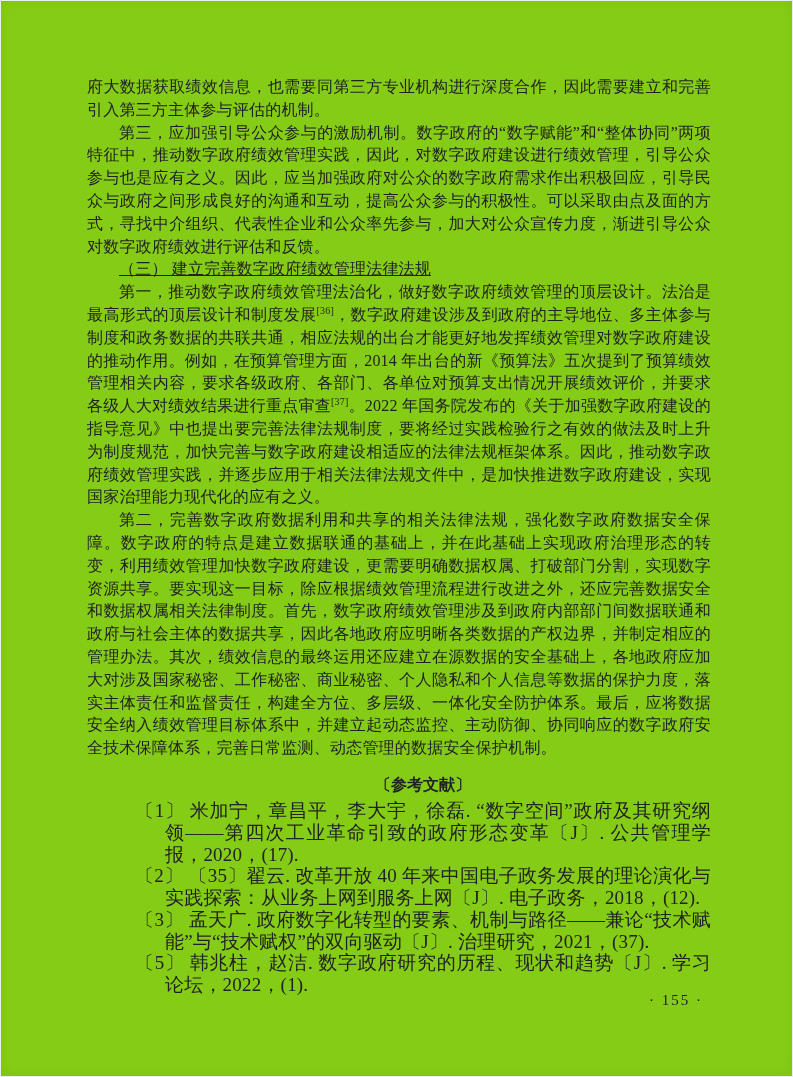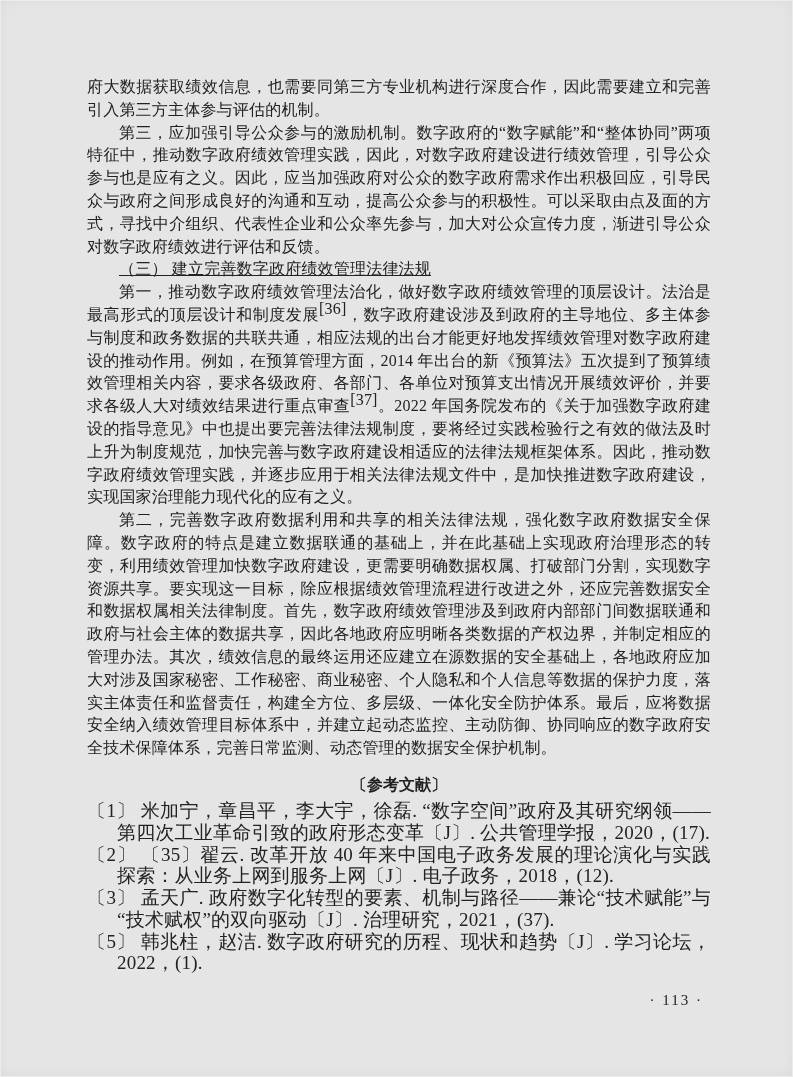--- a/index.html
+++ b/index.html
@@ -4,21 +4,21 @@
 <style>
   html, body {
     margin: 0;
     padding: 0;
     background: #ffffff;
   }
   .page {
     position: relative;
     width: 793px;
     height: 1077px;
-    background: #e5e5e5;
+    background: #84cc16;
     font-family: "Liberation Serif", "DejaVu Serif", serif;
     color: #222222;
     overflow: hidden;
     box-shadow: inset 0 0 0 1px #ececec, inset 0 0 14px rgba(0,0,0,0.05);
   }
   .content {
     position: absolute;
     left: 87px;
     top: 76px;
     width: 624px;
@@ -31,26 +31,27 @@
     letter-spacing: 0.2px;
   }
   .body-text p.para.indent {
     text-indent: 32px;
   }
   .body-text p.para.section-heading {
     text-align: left;
     text-decoration: underline;
   }
   sup.cite {
-    font-size: 16px;
+    font-size: 10px;
     line-height: 0;
     vertical-align: super;
   }
   .references {
     margin-top: 13px;
+    margin-left: 48px;
   }
   .ref-heading {
     text-align: center;
     font-weight: bold;
     font-size: 16px;
     line-height: 23px;
     margin: 0 0 4px 0;
   }
   .ref-item {
     font-size: 19px;
@@ -87,14 +88,14 @@
     <div class="references">
       <p class="ref-heading">〔参考文献〕</p>
       <div>
           <div class="ref-item"><span class="ref-label">〔1〕</span>米加宁，章昌平，李大宇，徐磊. “数字空间”政府及其研究纲领——第四次工业革命引致的政府形态变革〔J〕. 公共管理学报，2020，(17).</div>
           <div class="ref-item"><span class="ref-label">〔2〕</span>〔35〕翟云. 改革开放 40 年来中国电子政务发展的理论演化与实践探索：从业务上网到服务上网〔J〕. 电子政务，2018，(12).</div>
           <div class="ref-item"><span class="ref-label">〔3〕</span>孟天广. 政府数字化转型的要素、机制与路径——兼论“技术赋能”与“技术赋权”的双向驱动〔J〕. 治理研究，2021，(37).</div>
           <div class="ref-item"><span class="ref-label">〔5〕</span>韩兆柱，赵洁. 数字政府研究的历程、现状和趋势〔J〕. 学习论坛，2022，(1).</div>
         </div>
     </div>
   </div>
-  <div class="page-number">· 113 ·</div>
+  <div class="page-number">· 155 ·</div>
 </div>
 
 </body></html>

